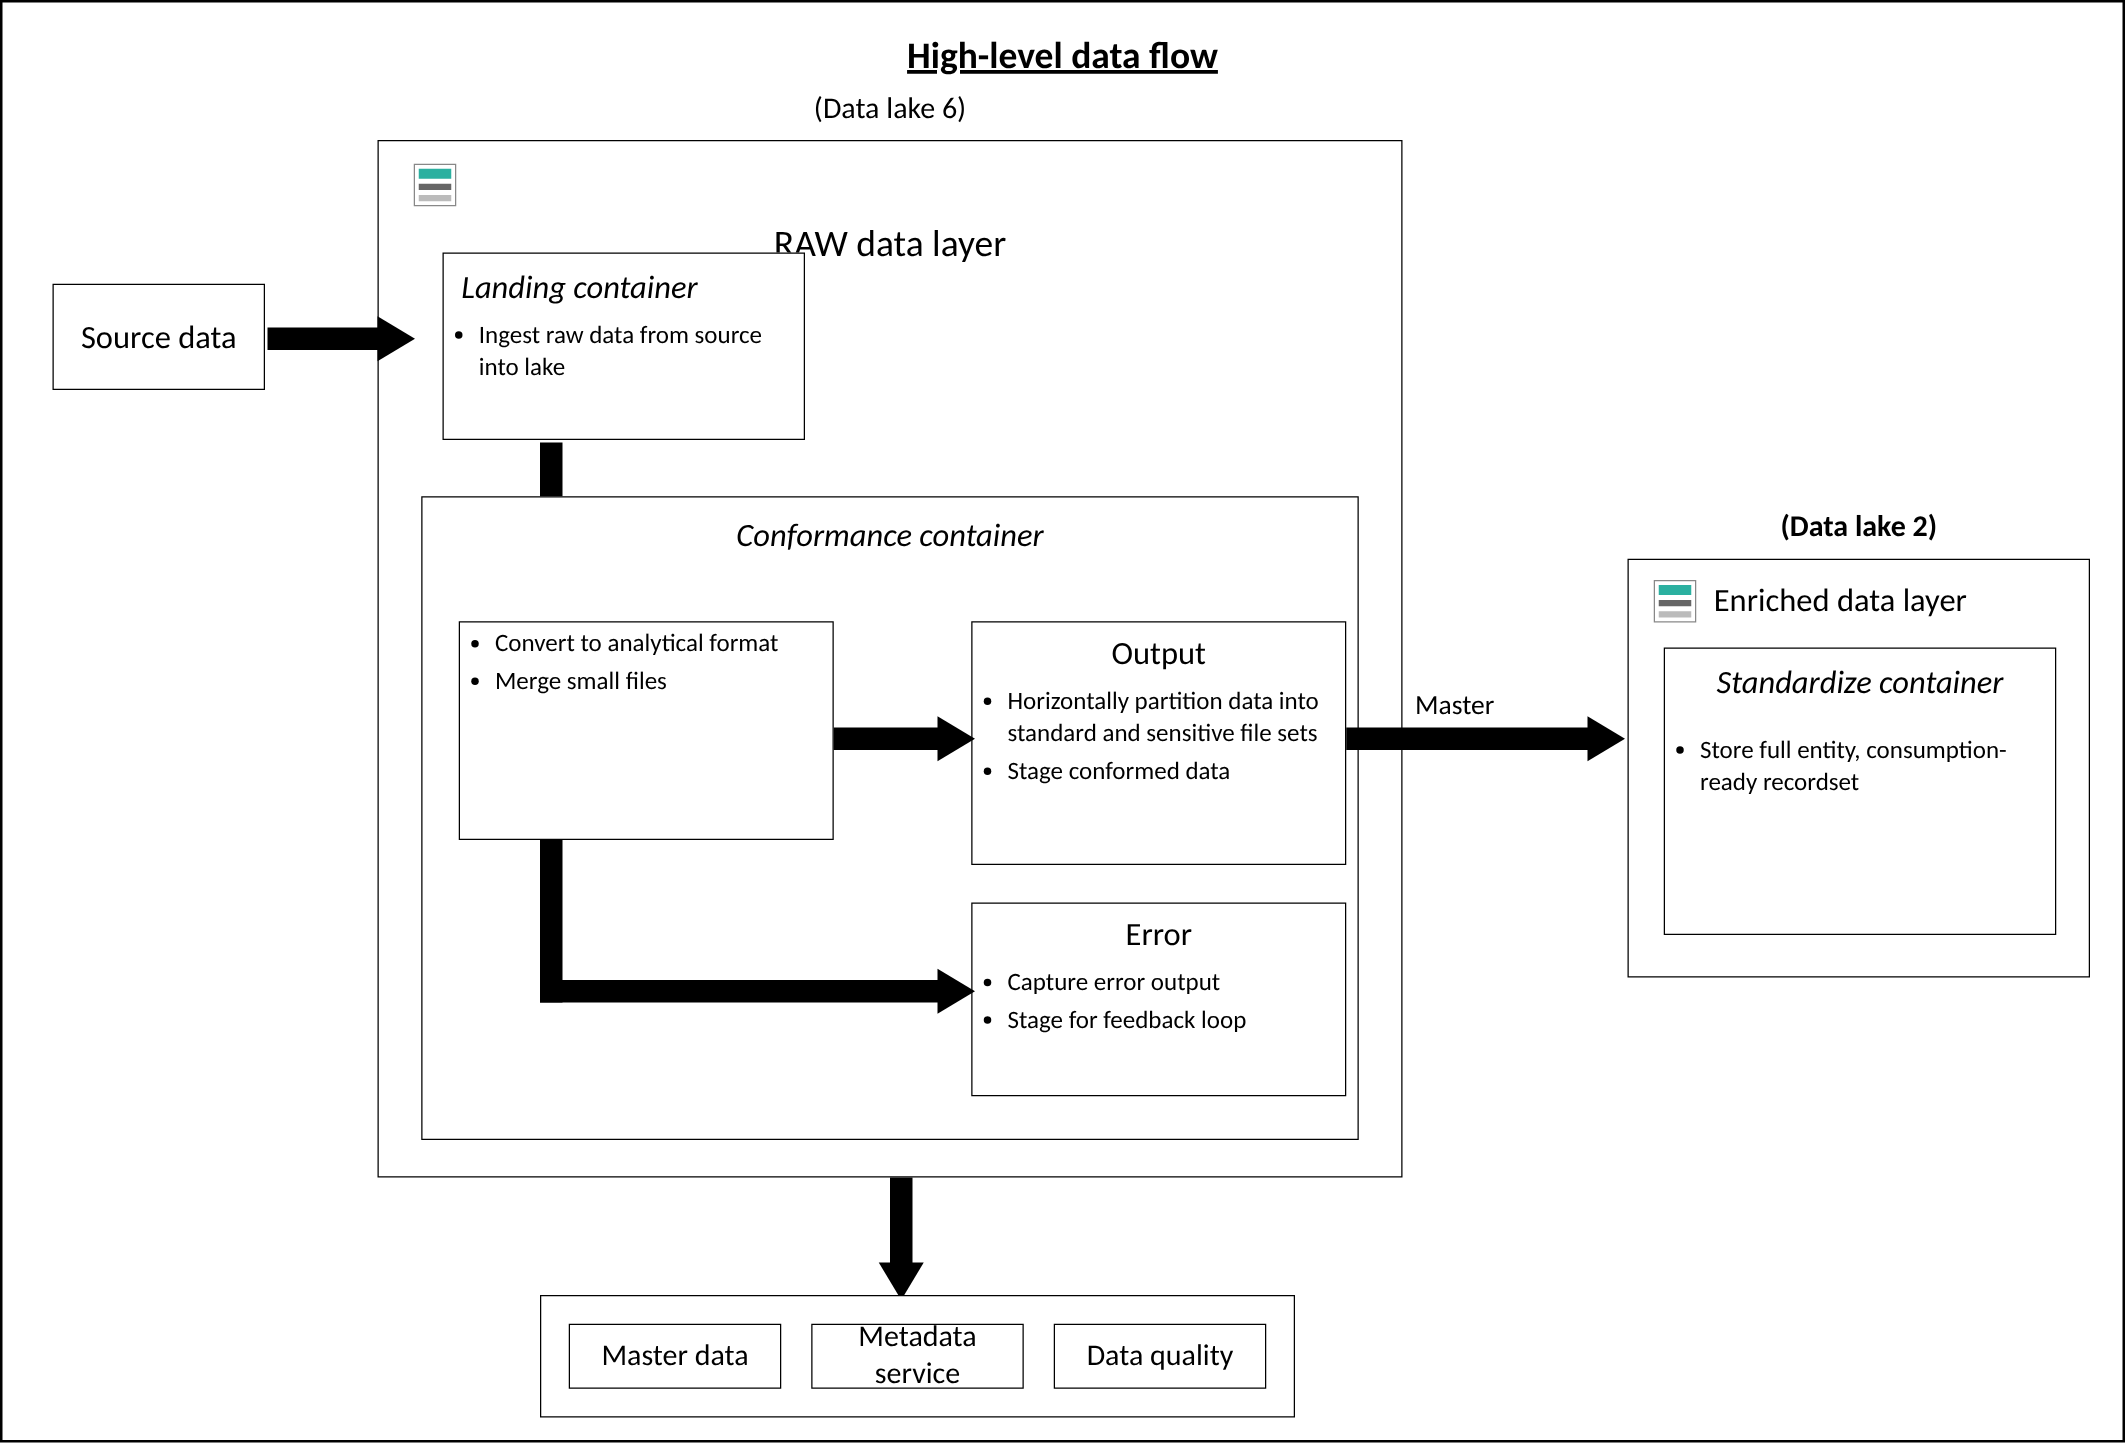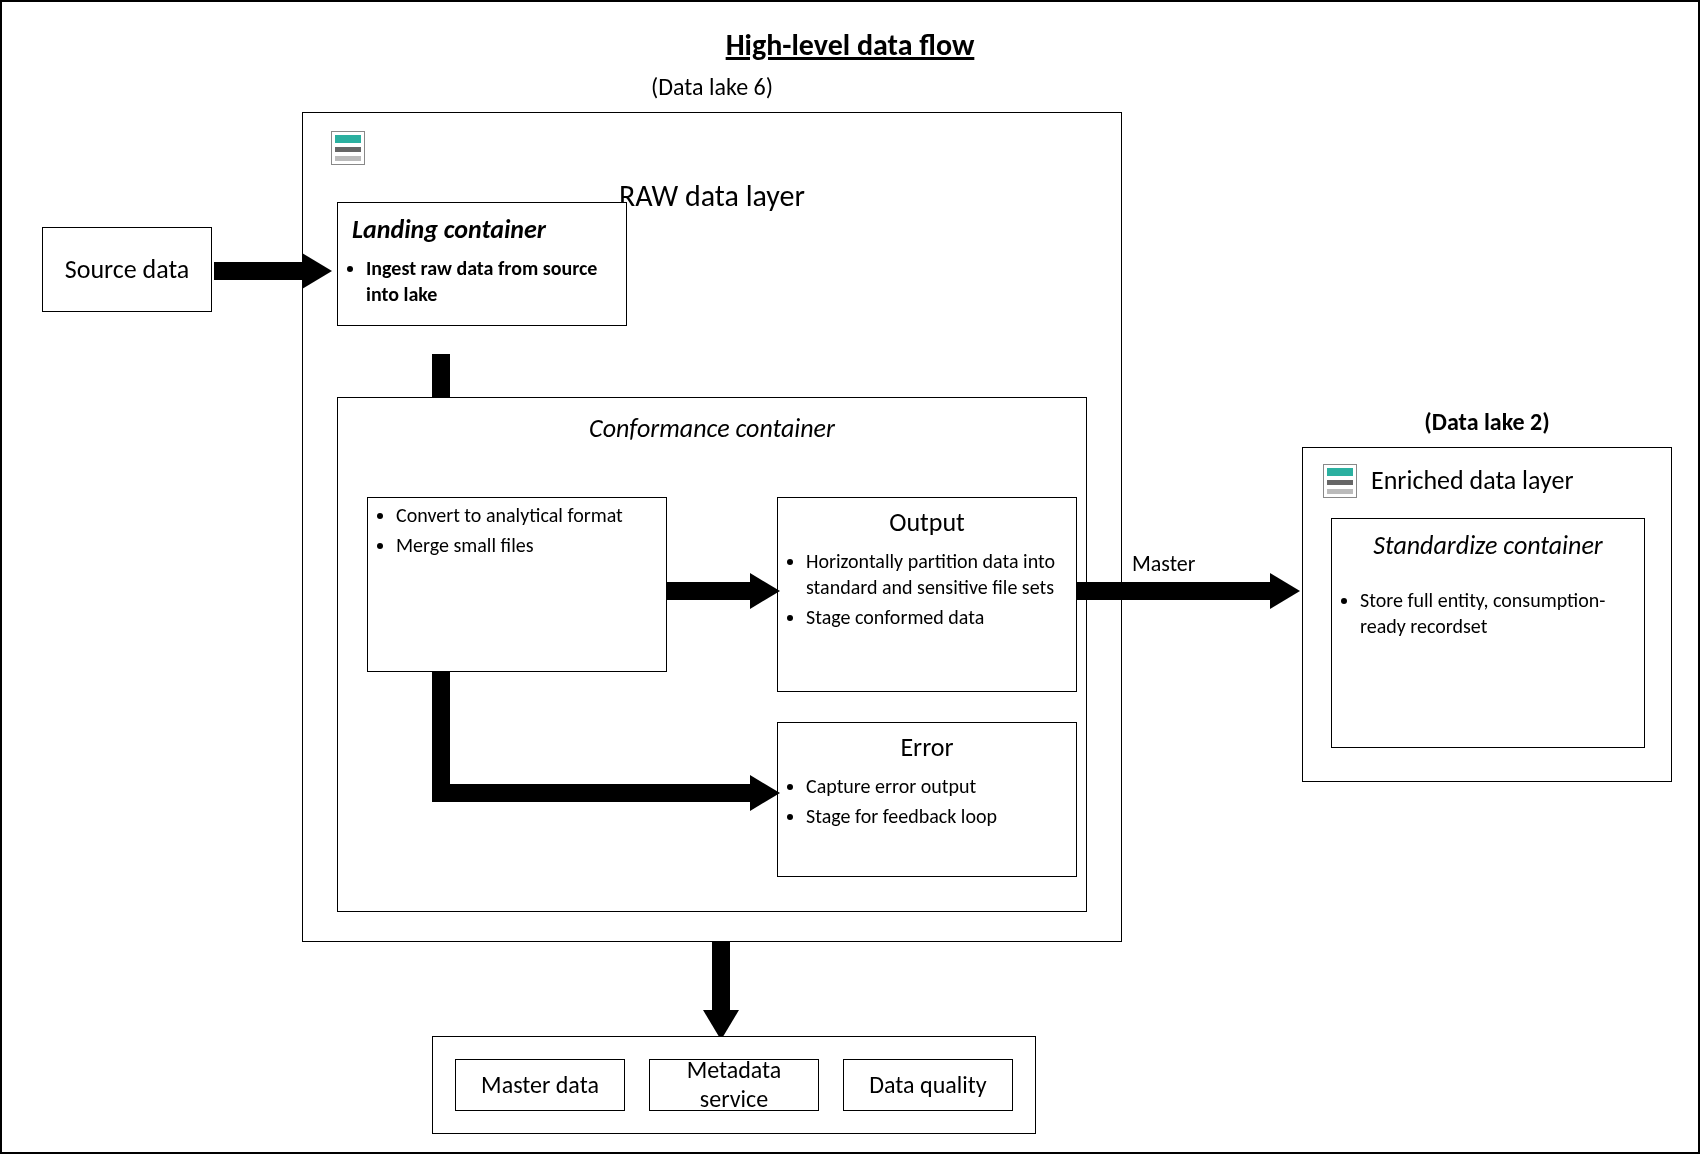--- a/index.html
+++ b/index.html
@@ -144,21 +144,21 @@
     <div class="big-header" style="left:0; right:0; top:20px; text-align:center;margin-top:44px;">RAW data layer</div>
   </div>
 
   <div class="box" style="left:40px; top:225px; width:170px; height:85px; display:flex; align-items:center; justify-content:center; font-size:26px; text-align:center; line-height:1.2;">
     <span>Source data</span>
   </div>
 
   <div class="arrow-line" style="left:212px; top:260px; width:90px; height:18px;"></div>
   <div class="arrow-head right" style="left:300px; top:251px;"></div>
 
-  <div class="box" style="left:335px; top:200px; width:290px; height:124px;font-weight:bold;">
+  <div class="box" style="left:352px; top:200px; width:290px; height:150px;">
     <span class="container-title">Landing container</span>
     <ul class="bullets">
       <li>Ingest raw data from source into lake</li>
     </ul>
   </div>
 
   <div class="arrow-line" style="left:430px; top:352px; width:18px; height:115px;"></div>
   <div class="arrow-head down" style="left:421px; top:465px;"></div>
 
   <div class="box" style="left:335px; top:395px; width:750px; height:515px;">

